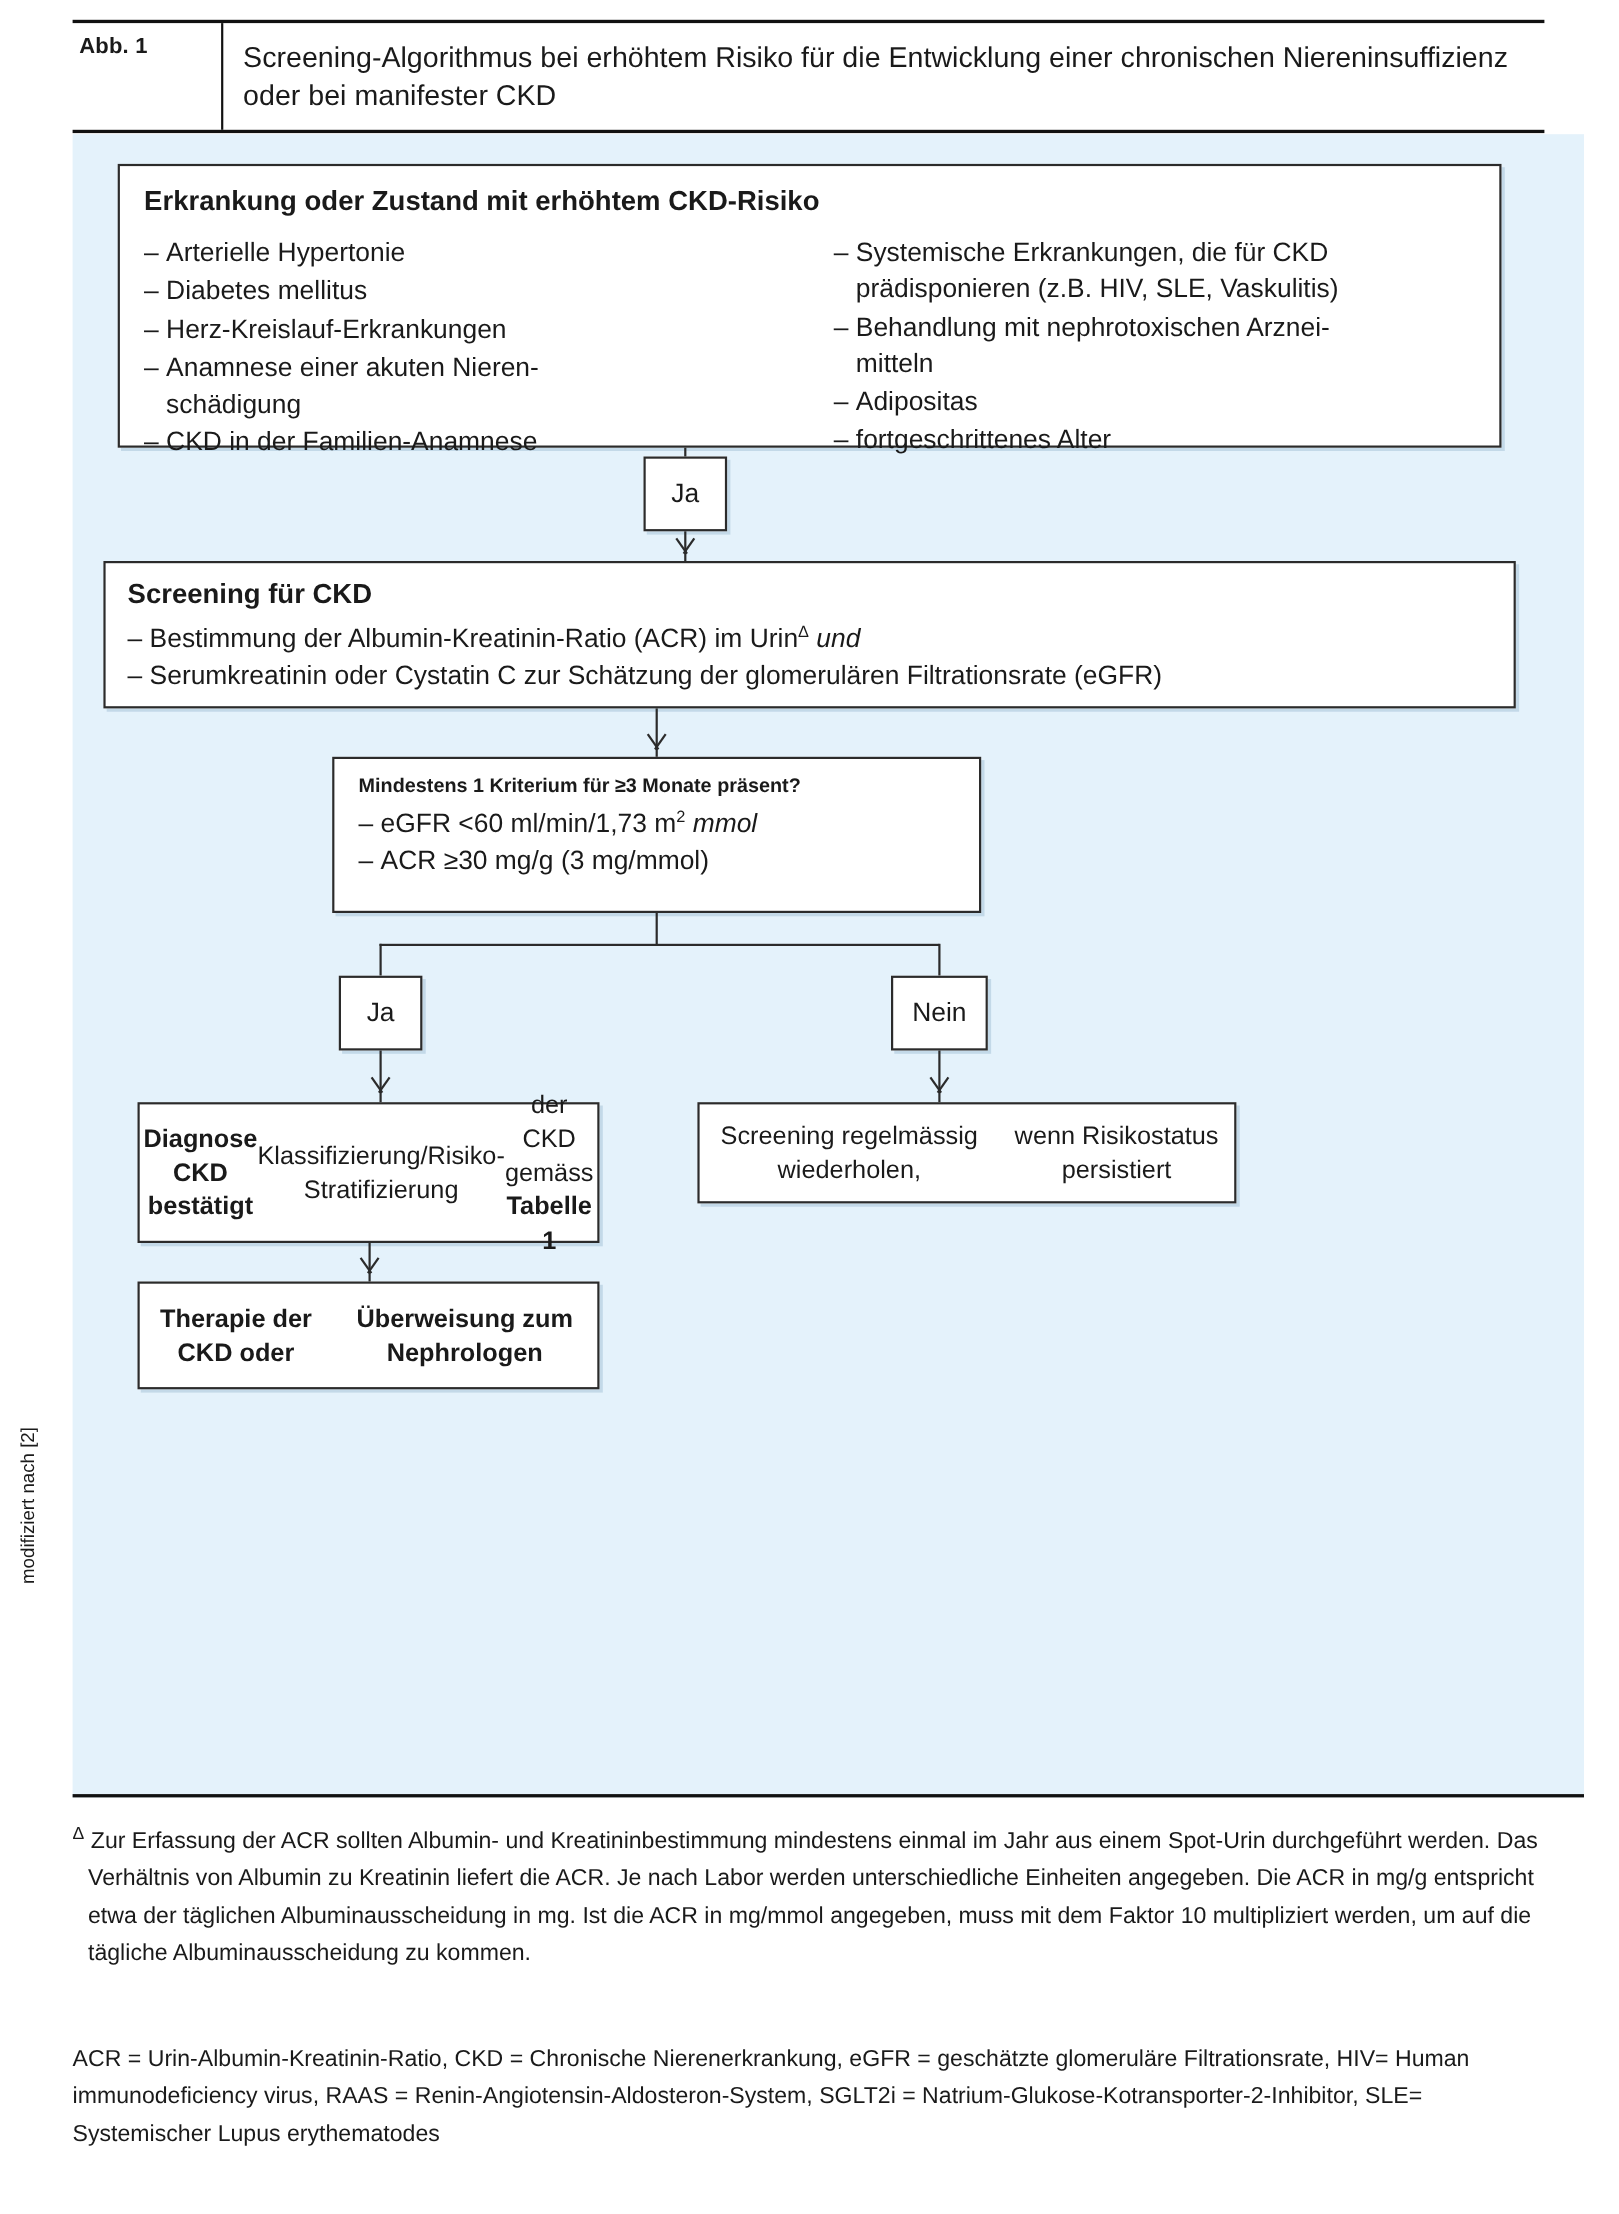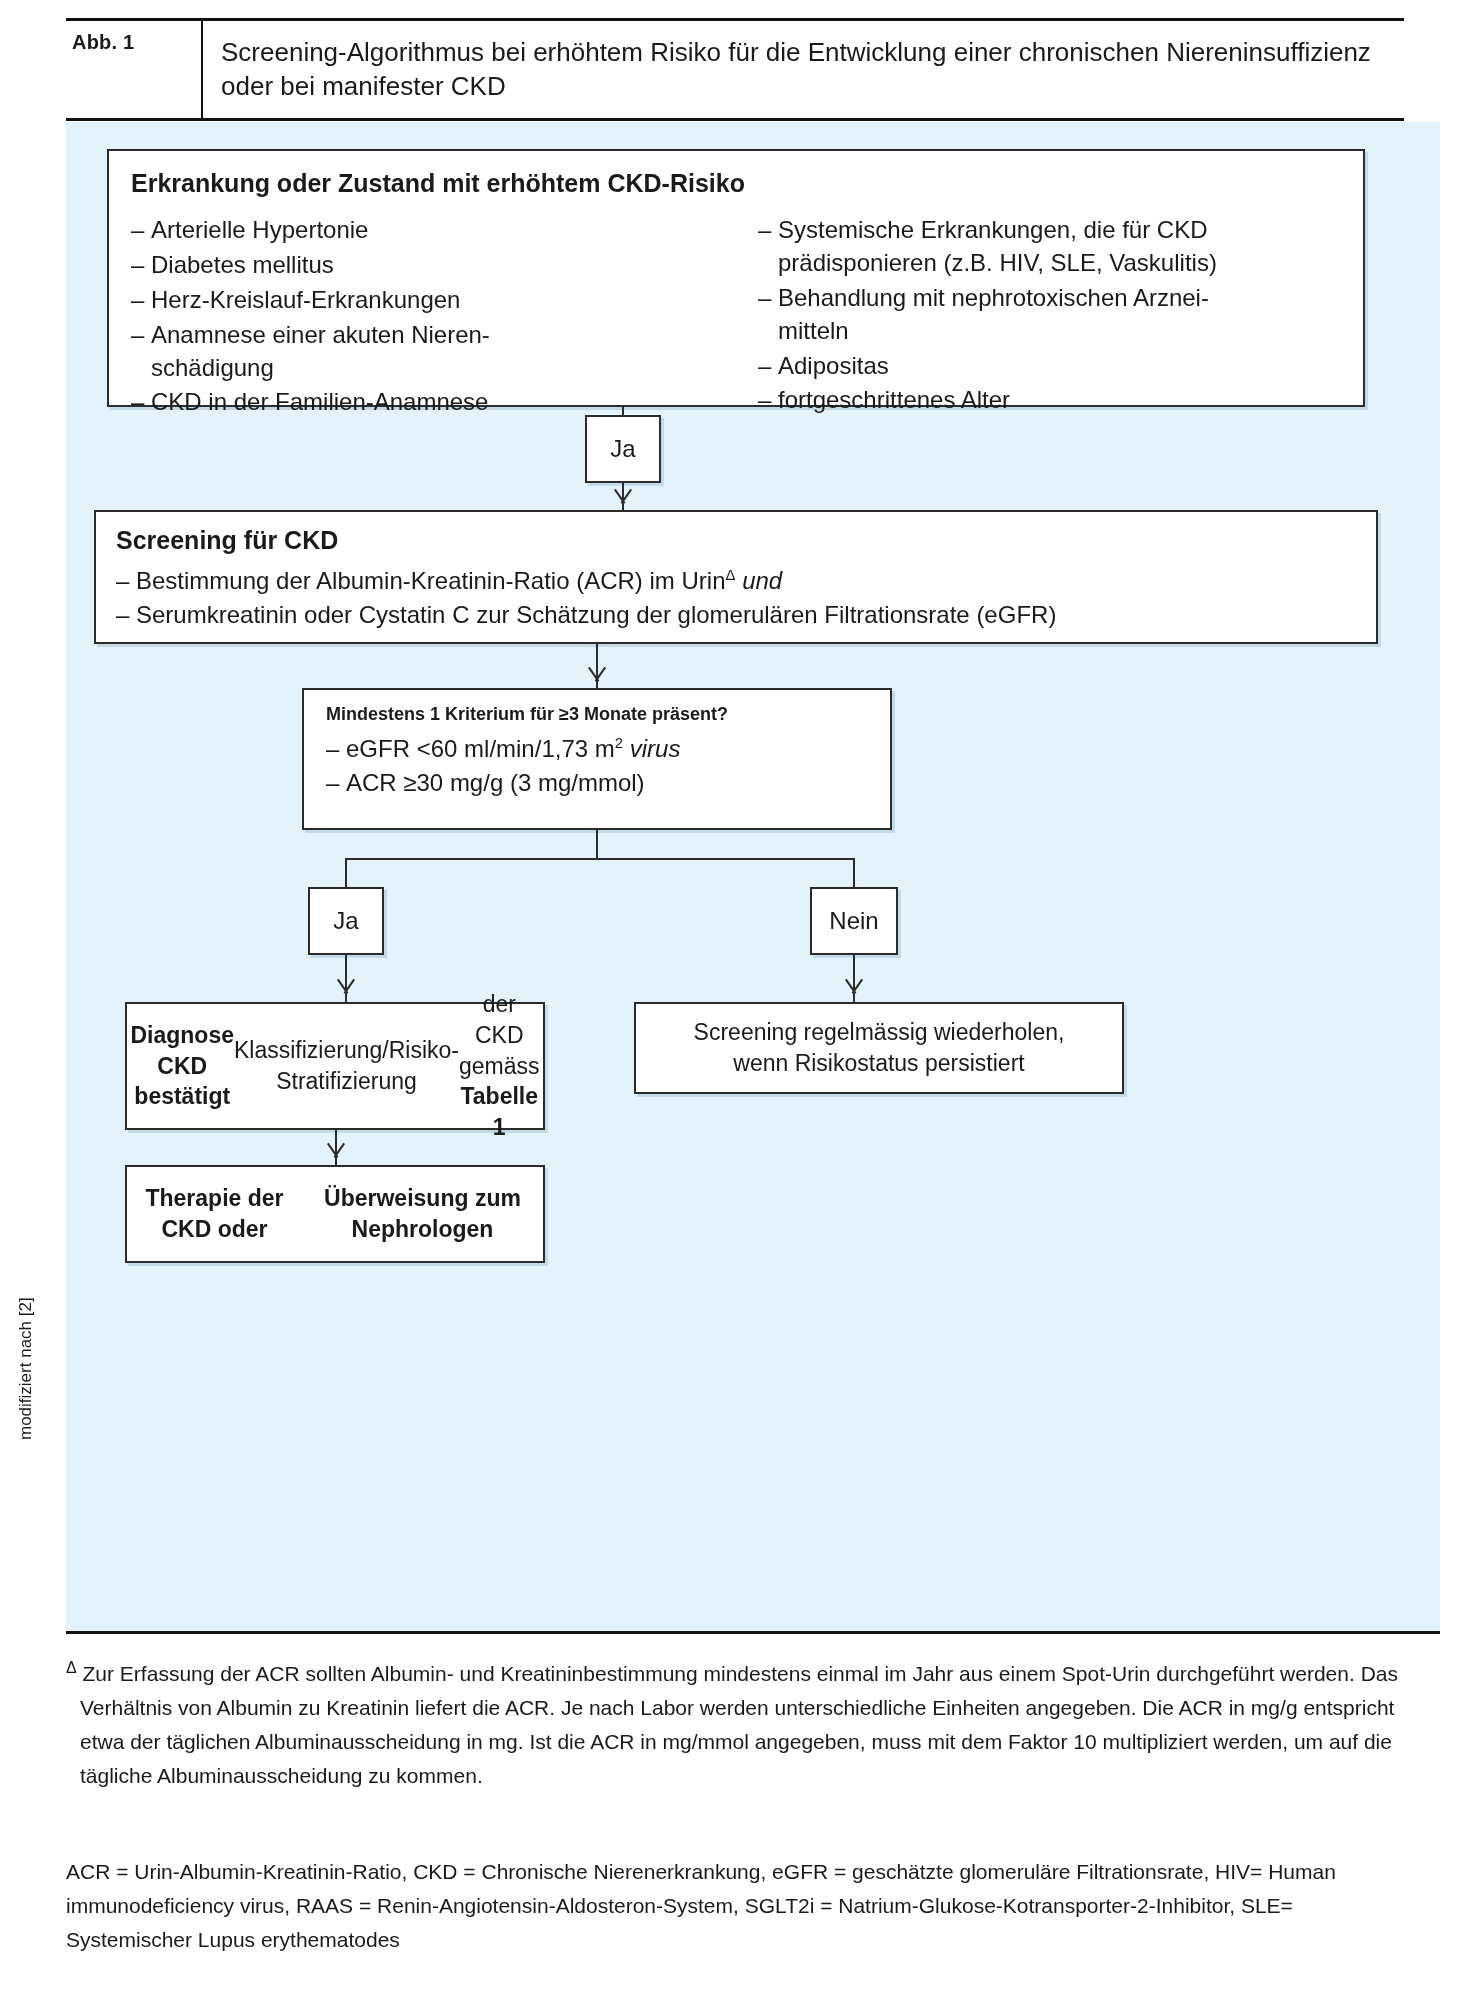--- a/index.html
+++ b/index.html
@@ -94,21 +94,21 @@
   #diagnosis-box .ln{font-size:23px;line-height:1.34;}
   #diagnosis-box .b{font-weight:bold;}
 
   
   #therapy-box{left:59px;top:1043px;width:420px;height:98px;
     display:flex;flex-direction:row;align-items:center;justify-content:center;
     text-align:center;font-weight:bold;font-size:23px;line-height:1.36;}
 
   
   #repeat-box{left:568px;top:880px;width:490px;height:92px;
-    display:flex;flex-direction:column;align-items:center;justify-content:center;
+    display:flex;align-items:center;justify-content:center;
     text-align:center;font-size:23px;line-height:1.36;}
 
   
   .vline{position:absolute;width:2px;background:#2b2b2b;}
   .hline{position:absolute;height:2px;background:#2b2b2b;}
   .arrow-open{position:absolute;width:18px;height:14px;}
   .arrow-open:before,.arrow-open:after{
     content:"";position:absolute;top:0;width:2px;height:17px;background:#2b2b2b;
   }
   .arrow-open:before{left:0;transform:rotate(-35deg);transform-origin:top left;}
@@ -205,21 +205,21 @@
         </div>
     </div>
 
     <div class="vline" style="left:530px;top:522px;height:50px;"></div>
     <div class="arrow-open" style="left:522px;top:546px;"></div>
 
     <div class="box" id="criteria-box">
       <div class="box-title">Mindestens 1 Kriterium für ≥3 Monate präsent?</div>
       <div class="li">
           <span class="dash">–</span>
-          <span class="txt"><span>eGFR &lt;60 ml/min/1,73 m</span><sup class="sm">2</sup> <span class="ital">virus</span></span>
+          <span class="txt"><span>eGFR &lt;60 ml/min/1,73 m</span><sup class="sm">2</sup> <span class="ital">mmol</span></span>
         </div>
       <div class="li">
           <span class="dash">–</span>
           <span class="txt">ACR ≥30 mg/g (3 mg/mmol)</span>
         </div>
     </div>
 
     <div class="vline" style="left:530px;top:708px;height:30px;"></div>
     <div class="hline" style="left:279px;top:736px;width:509px;"></div>
     <div class="vline" style="left:279px;top:736px;height:29px;"></div>

